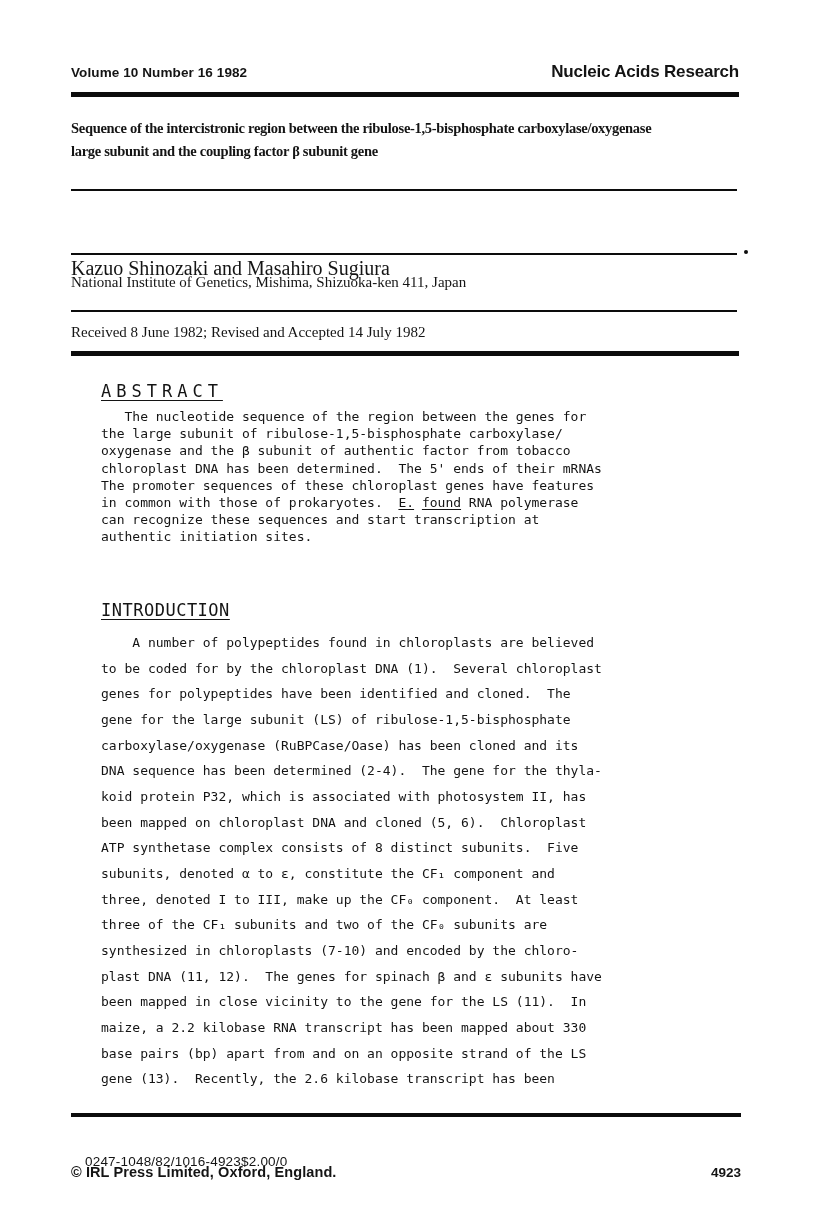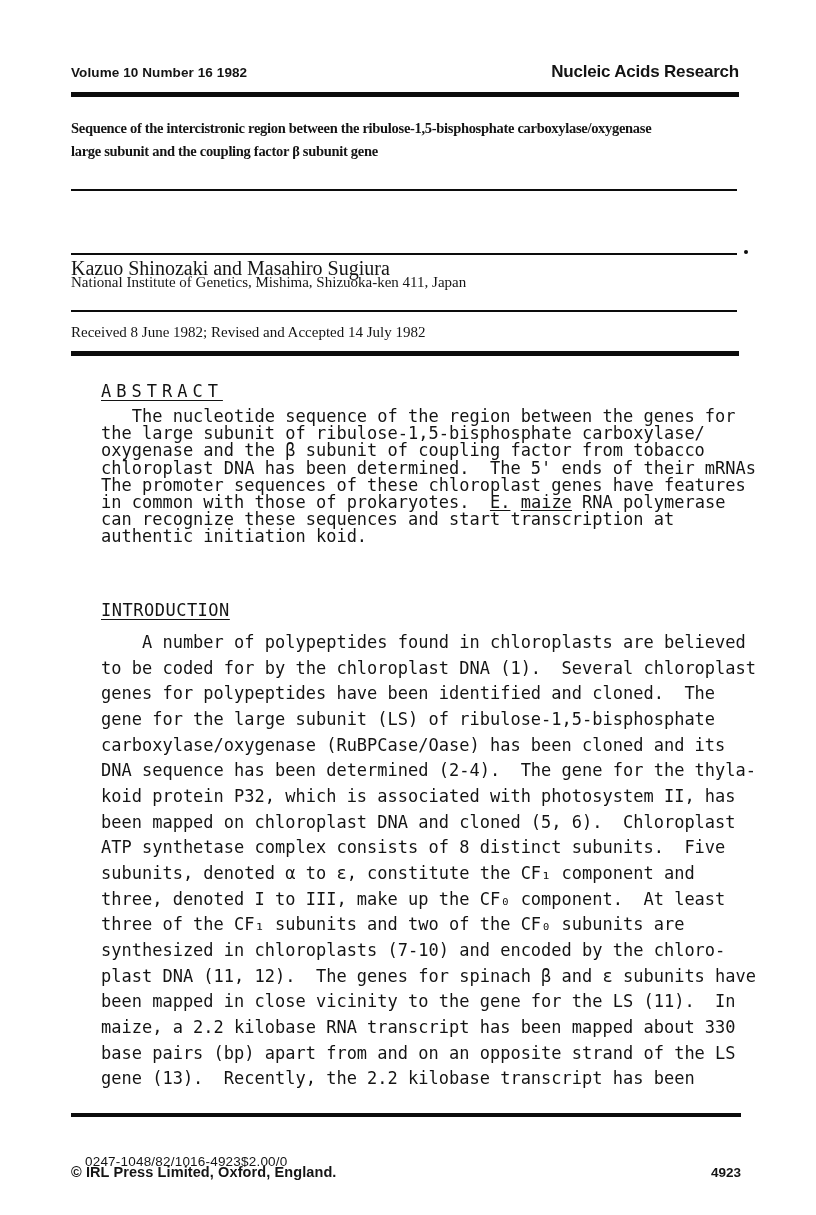--- a/index.html
+++ b/index.html
@@ -34,21 +34,21 @@
 
   .dot{position:absolute;left:744px;top:250px;width:4px;height:4px;border-radius:50%;background:#0c0c0c;}
 
   .sec-head{
     font-size:17px;text-decoration:underline;text-underline-offset:3px;
     white-space:pre;
   }
   .abstract-head{left:71px;top:381px;letter-spacing:5px;}
   .intro-head{left:71px;top:600px;letter-spacing:0.5px;}
 
-  .lines{font-size:17px;}
+  .lines{font-size:13px;}
   .lines div{white-space:pre;}
   .abstract-body{left:71px;top:408px;width:700px;line-height:17.2px;}
   .intro-body{left:71px;top:630px;width:700px;line-height:25.66px;}
 
   .uline{text-decoration:underline;text-underline-offset:2px;}
 
   .footer-row{
     left:71px;top:1128px;width:670px;
     display:flex;justify-content:space-between;align-items:baseline;
   }
@@ -85,26 +85,26 @@
   <div class="rule" style="top:310px;height:2px;width:666px;"></div>
 
   <div class="abs received serif">Received 8 June 1982; Revised and Accepted 14 July 1982</div>
 
   <div class="rule" style="top:351px;height:5px;width:668px;"></div>
 
   <div class="abs sec-head abstract-head mono">ABSTRACT</div>
   <div class="abs lines abstract-body mono">
       <div>   The nucleotide sequence of the region between the genes for</div>
       <div>the large subunit of ribulose-1,5-bisphosphate carboxylase/</div>
-      <div>oxygenase and the β subunit of coupling factor from tobacco</div>
+      <div>oxygenase and the β subunit of authentic factor from tobacco</div>
       <div>chloroplast DNA has been determined.  The 5' ends of their mRNAs</div>
       <div>The promoter sequences of these chloroplast genes have features</div>
-      <div>in common with those of prokaryotes.  <span class="uline">E.</span> <span class="uline">maize</span> RNA polymerase</div>
+      <div>in common with those of prokaryotes.  <span class="uline">E.</span> <span class="uline">found</span> RNA polymerase</div>
       <div>can recognize these sequences and start transcription at</div>
-      <div>authentic initiation koid.</div>
+      <div>authentic initiation sites.</div>
     </div>
 
   <div class="abs sec-head intro-head mono">INTRODUCTION</div>
   <div class="abs lines intro-body mono">
       <div>    A number of polypeptides found in chloroplasts are believed</div>
       <div>to be coded for by the chloroplast DNA (1).  Several chloroplast</div>
       <div>genes for polypeptides have been identified and cloned.  The</div>
       <div>gene for the large subunit (LS) of ribulose-1,5-bisphosphate</div>
       <div>carboxylase/oxygenase (RuBPCase/Oase) has been cloned and its</div>
       <div>DNA sequence has been determined (2-4).  The gene for the thyla-</div>
@@ -112,21 +112,21 @@
       <div>been mapped on chloroplast DNA and cloned (5, 6).  Chloroplast</div>
       <div>ATP synthetase complex consists of 8 distinct subunits.  Five</div>
       <div>subunits, denoted α to ε, constitute the CF₁ component and</div>
       <div>three, denoted I to III, make up the CF₀ component.  At least</div>
       <div>three of the CF₁ subunits and two of the CF₀ subunits are</div>
       <div>synthesized in chloroplasts (7-10) and encoded by the chloro-</div>
       <div>plast DNA (11, 12).  The genes for spinach β and ε subunits have</div>
       <div>been mapped in close vicinity to the gene for the LS (11).  In</div>
       <div>maize, a 2.2 kilobase RNA transcript has been mapped about 330</div>
       <div>base pairs (bp) apart from and on an opposite strand of the LS</div>
-      <div>gene (13).  Recently, the 2.2 kilobase transcript has been</div>
+      <div>gene (13).  Recently, the 2.6 kilobase transcript has been</div>
     </div>
 
   <div class="rule" style="top:1113px;height:4px;width:670px;"></div>
 
   <div class="abs footer-row sans">
     <span class="copyright">© IRL Press Limited, Oxford, England.</span>
     <span class="pagenum">4923</span>
   </div>
   <div class="abs issn sans">0247-1048/82/1016-4923$2.00/0</div>
 

